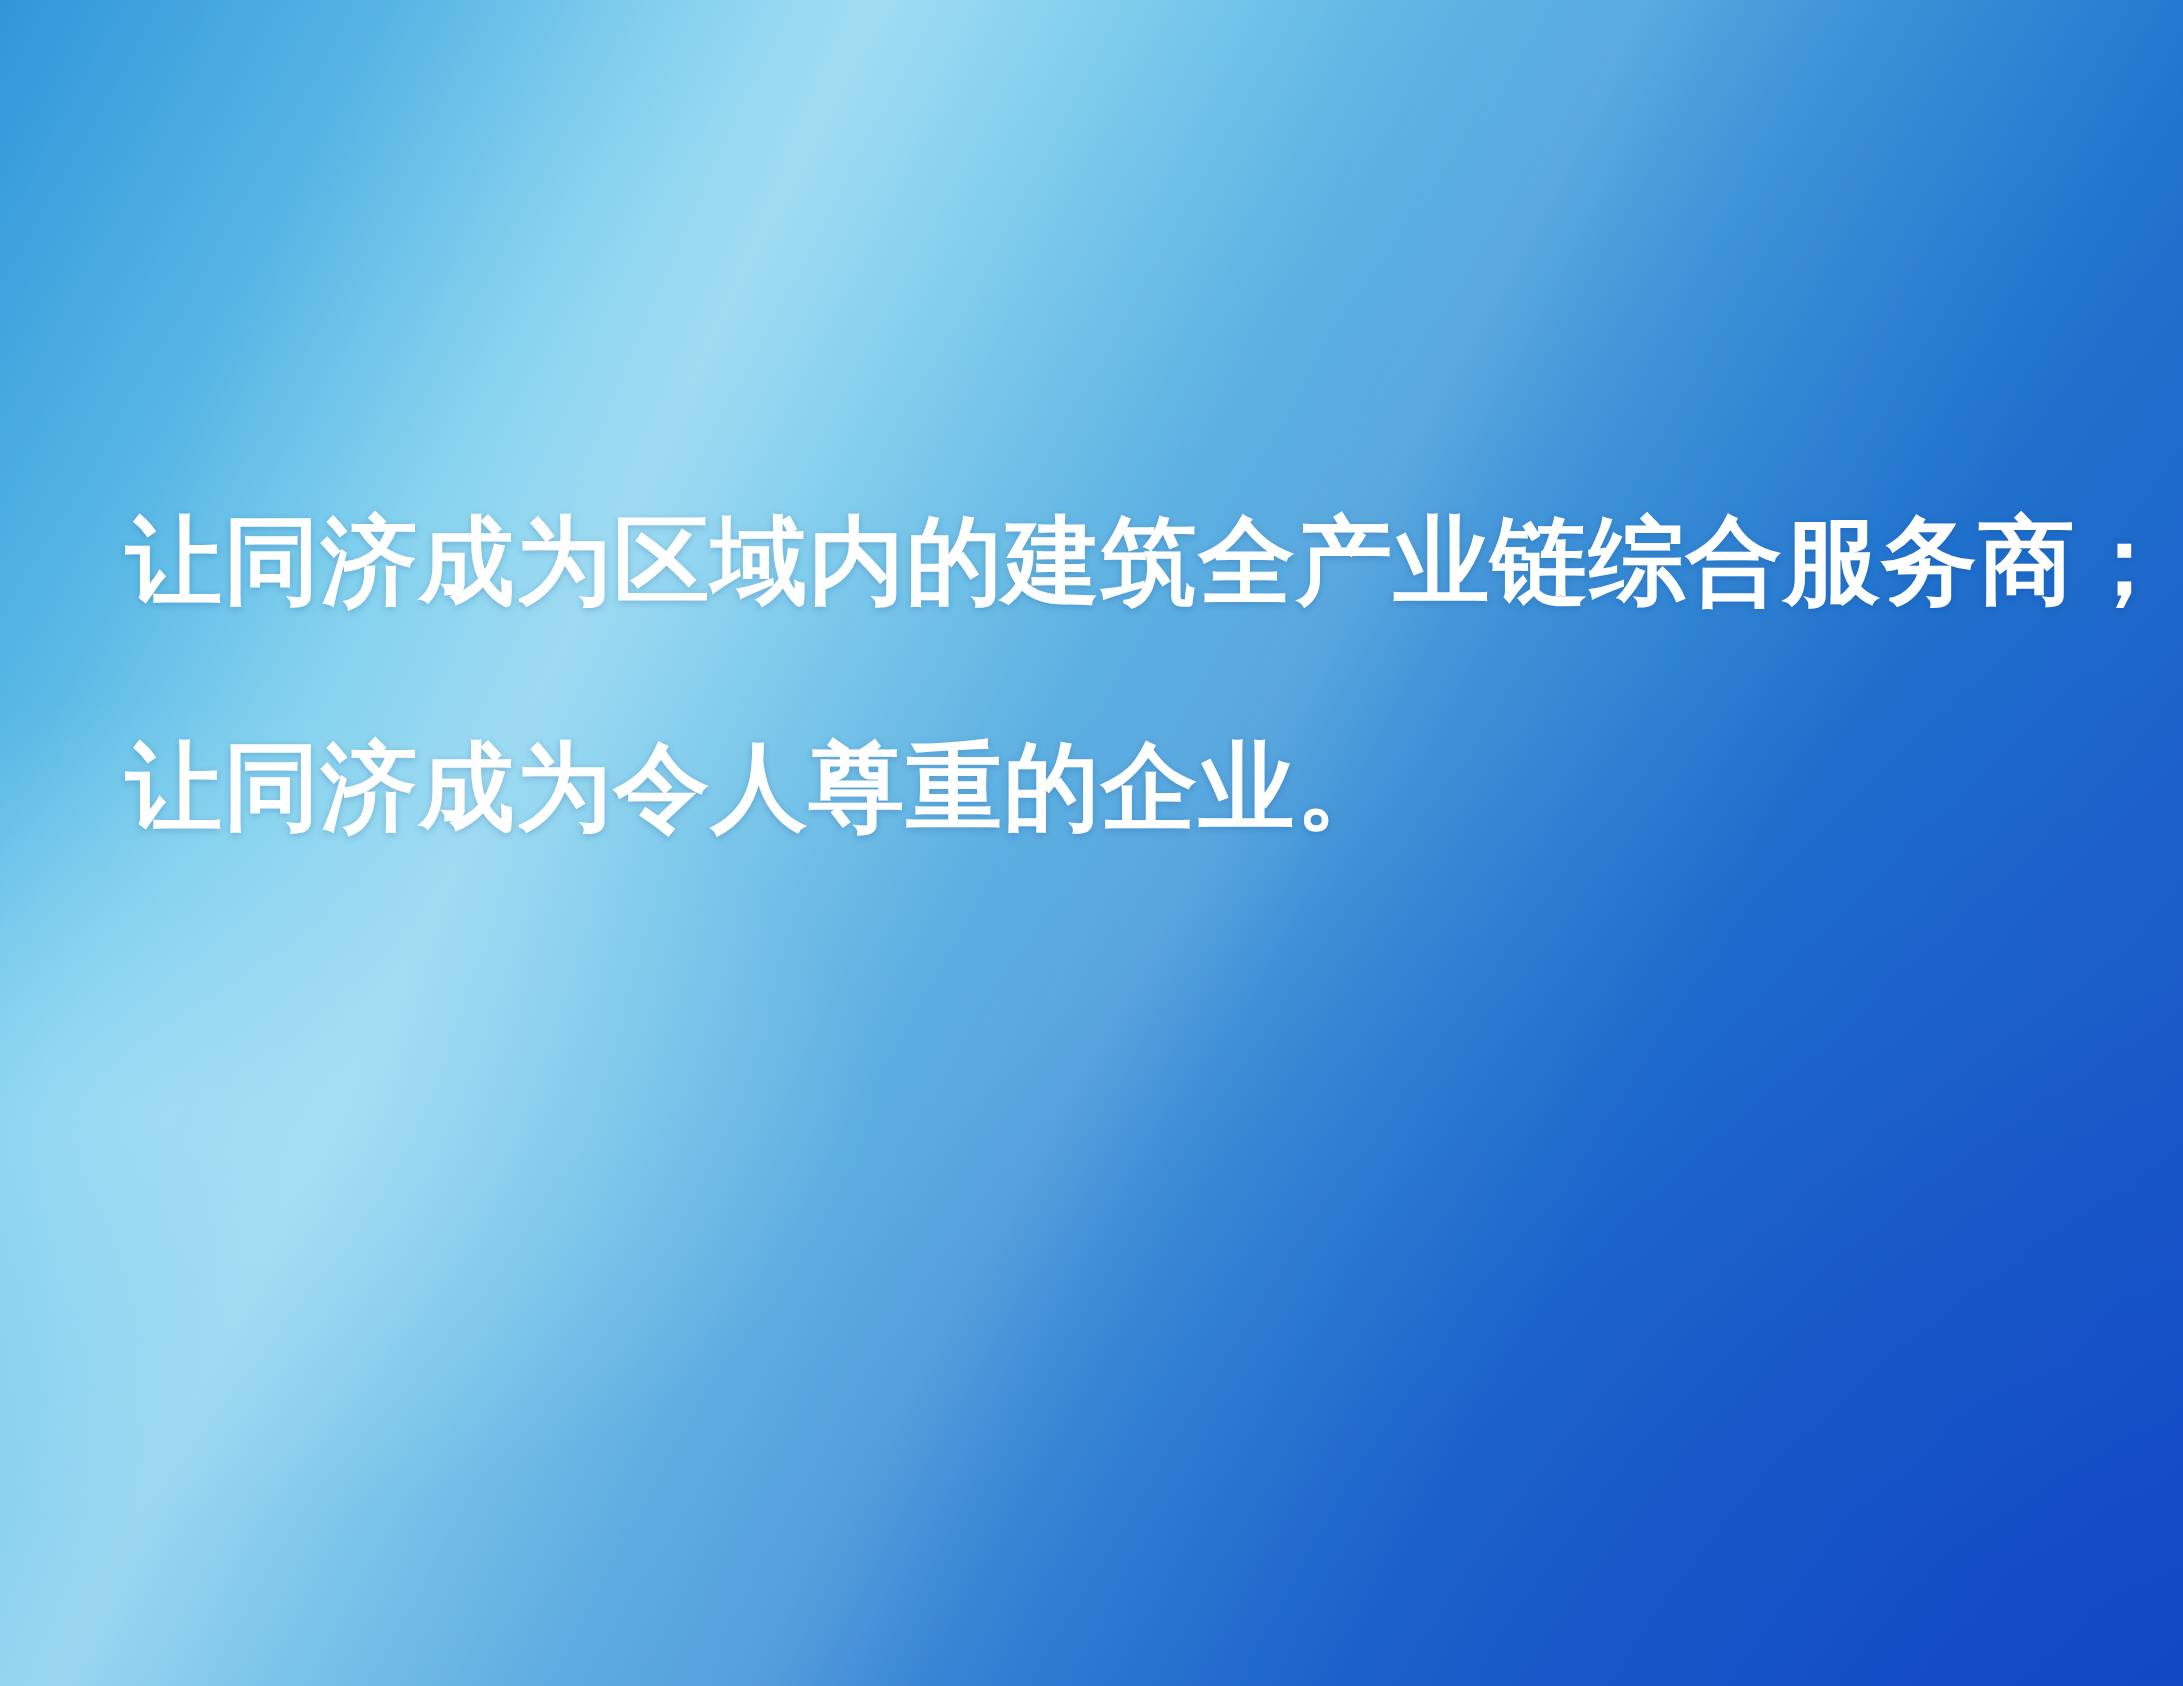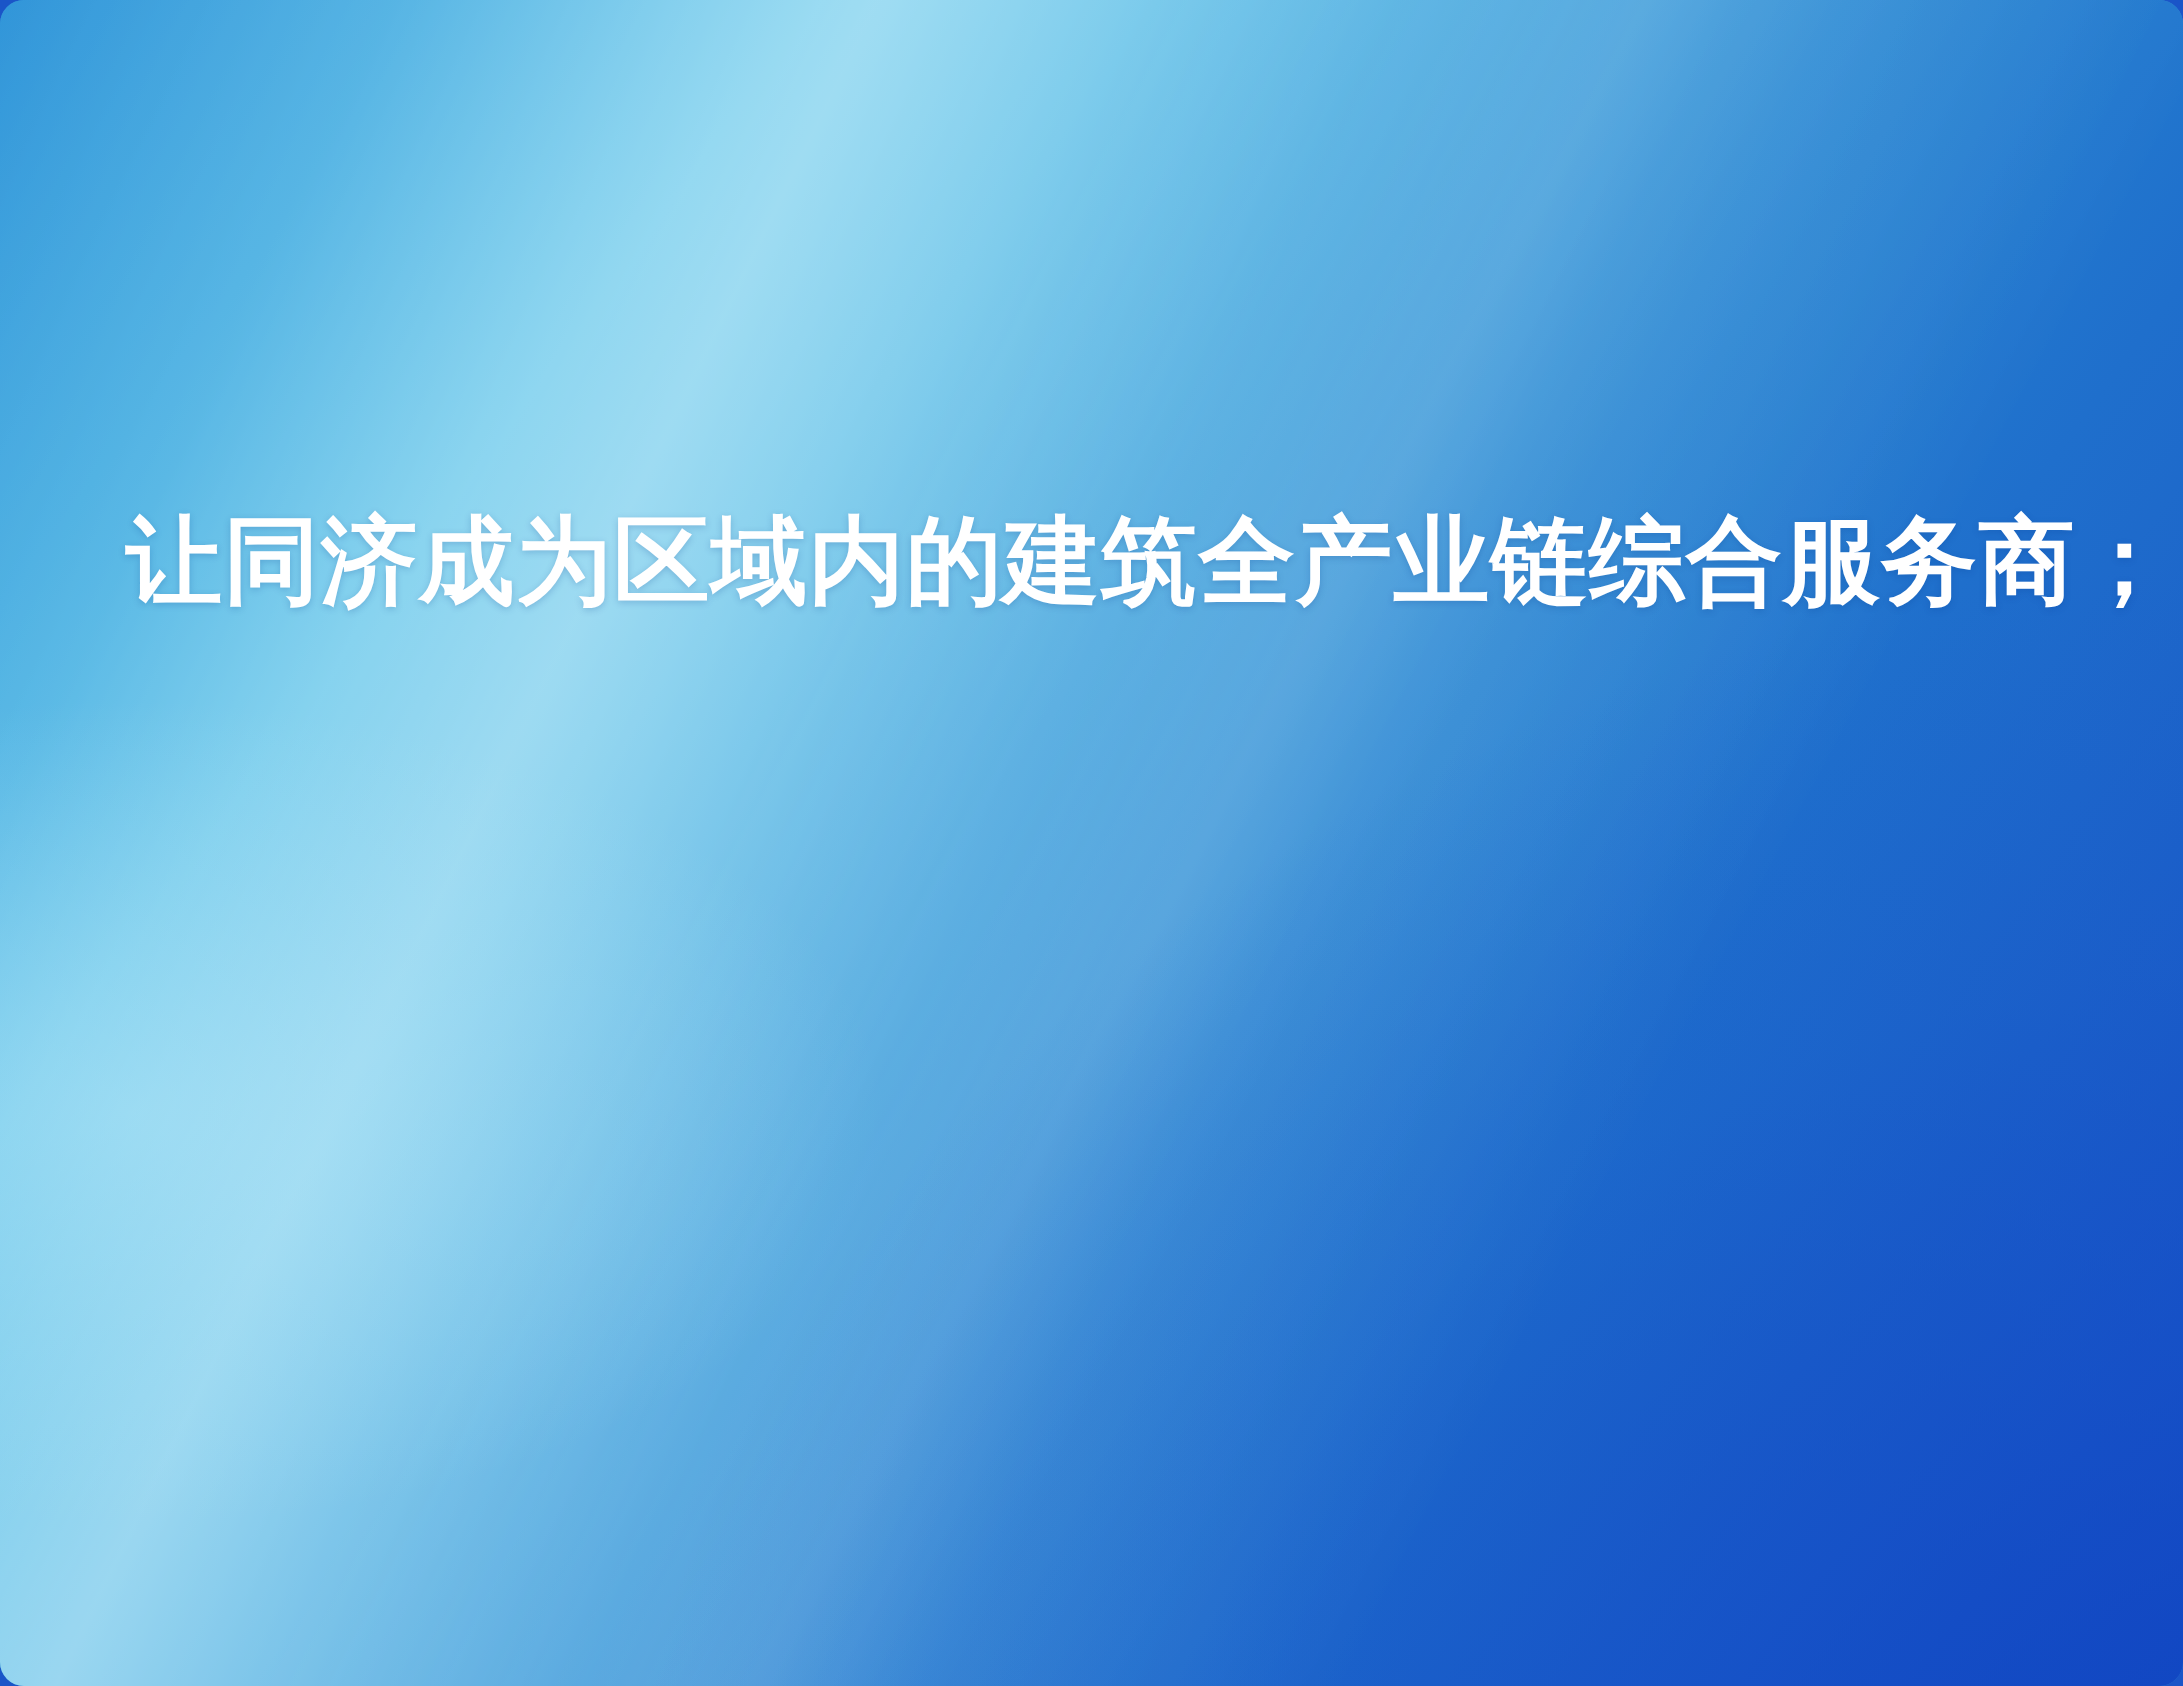--- a/index.html
+++ b/index.html
@@ -15,21 +15,20 @@
     font-family: "Liberation Serif", "DejaVu Serif", serif;
   }
 
   
   .slide {
     position: relative;
     width: 2183px;
     height: 1686px;
     overflow: hidden;
     background: #2f8fd4;
-    border-radius: 24px;
   }
 
   
   
   .bg-base {
     position: absolute;
     inset: 0;
     background: linear-gradient(126deg,
         #2e93d8 0%,
         #37a3dd 13%,
@@ -140,16 +139,17 @@
 
   <div class="bg-base"></div>
   <div class="bg-band"></div>
   <div class="bg-streak"></div>
   <div class="bg-glow"></div>
   <div class="bg-deep"></div>
   <div class="bg-vignette"></div>
 
   <div class="text-block">
     <div class="line">让同济成为区域内的建筑全产业链综合服务商；</div>
+    <div class="line">让同济成为令人尊重的企业。</div>
   </div>
 
 </div>
 
 
 </body></html>

